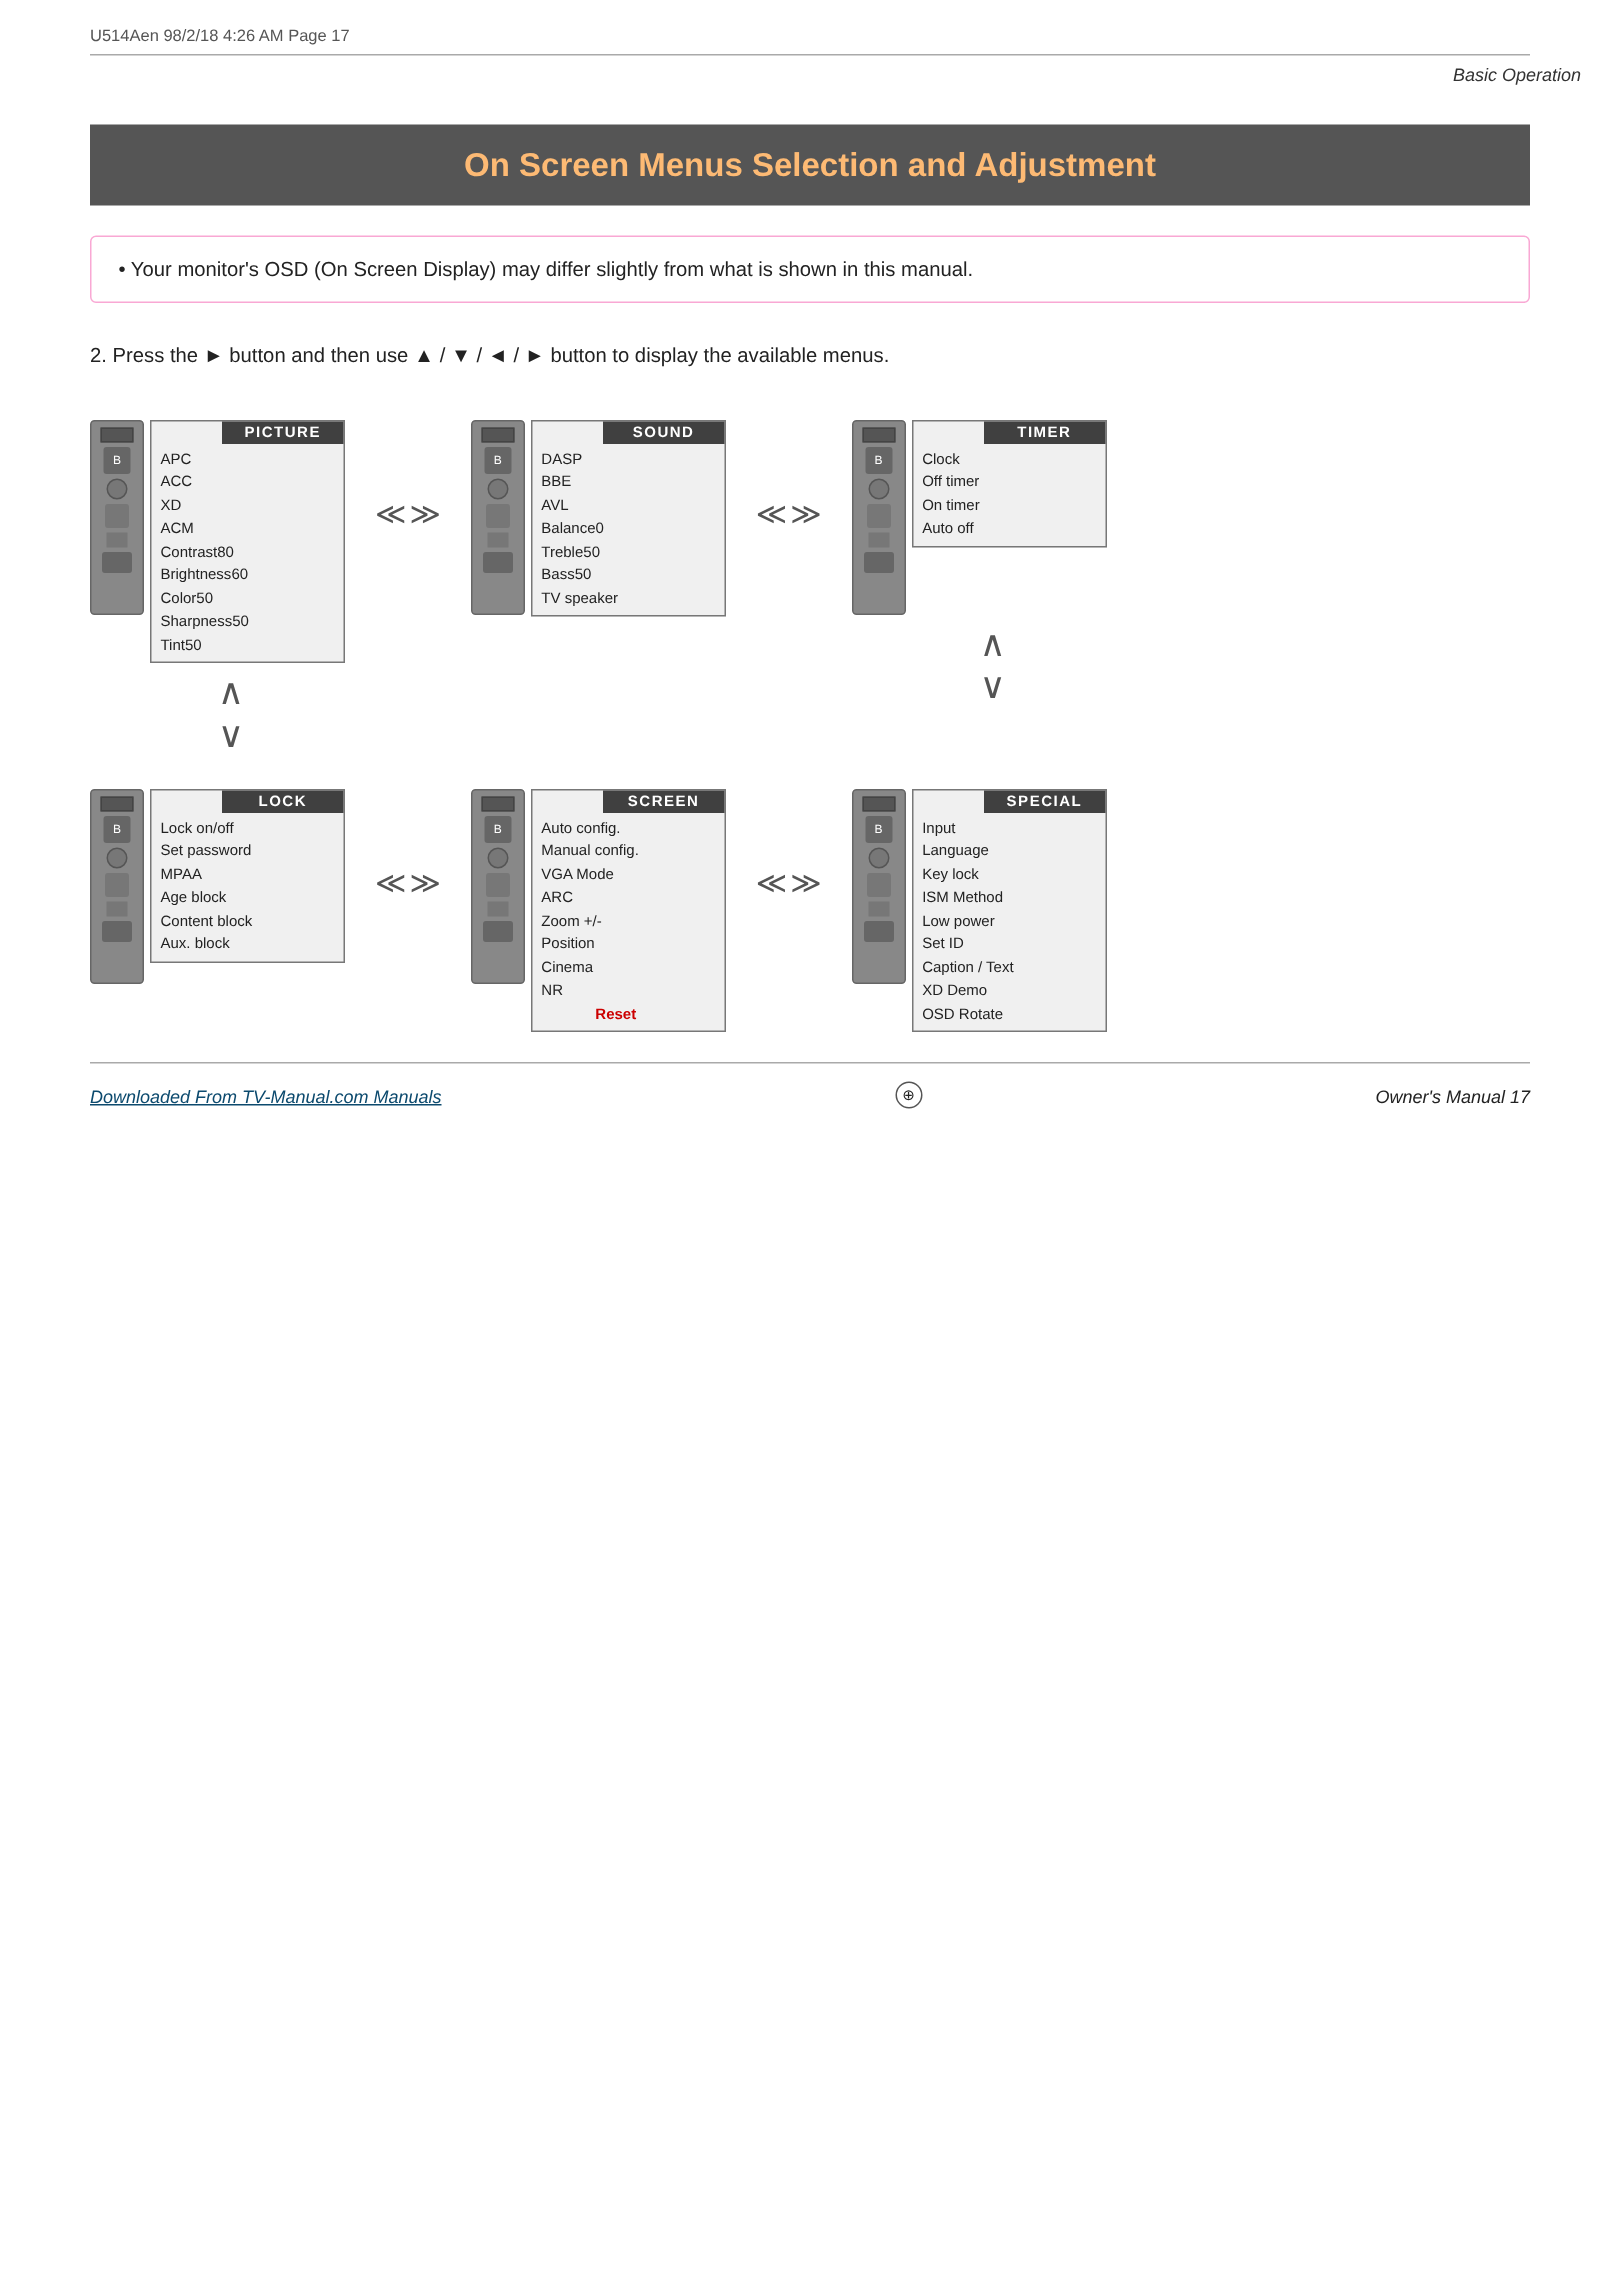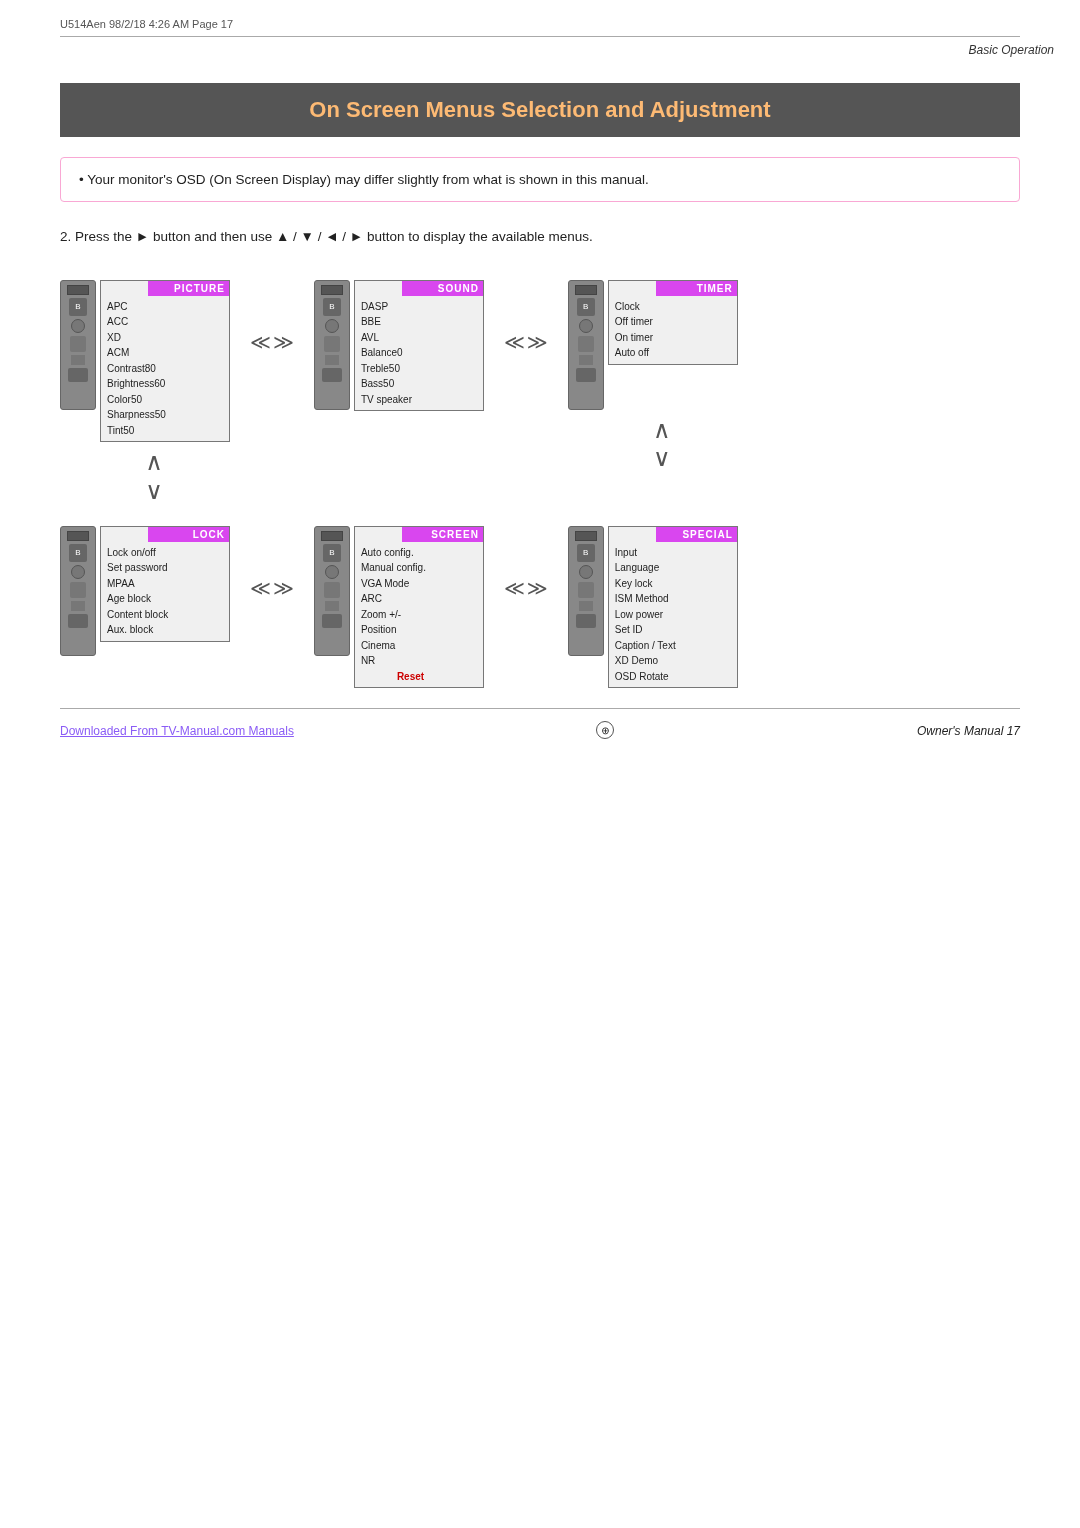--- a/index.html
+++ b/index.html
@@ -127,23 +127,23 @@
     }
 
     
     .osd-panel {
       width: 130px;
       border: 1px solid #777;
       background: #f0f0f0;
       font-size: 10.5px;
     }
     .osd-header {
-      background: #d946ef;
+      background: #404040;
       color: #fff;
-      text-align: right;
+      text-align: center;
       font-size: 10px;
       font-weight: bold;
       padding: 2px 4px;
       letter-spacing: 1px;
       margin-left: 47px;
     }
     .osd-items {
       padding: 3px 6px;
       line-height: 1.55;
     }
@@ -176,23 +176,24 @@
     }
 
     .page-footer {
       display: flex;
       justify-content: space-between;
       align-items: center;
       padding: 4px 60px 14px 60px;
       font-size: 12px;
     }
     .footer-link {
-      color: #8b5cf6;
+      color: #0c4a6e;
       text-decoration: underline;
       font-size: 12px;
+      font-style: italic;
     }
     .footer-center {
       display: flex;
       flex-direction: column;
       align-items: center;
     }
     .footer-circle {
       width: 18px;
       height: 18px;
       border: 1.5px solid #555;

